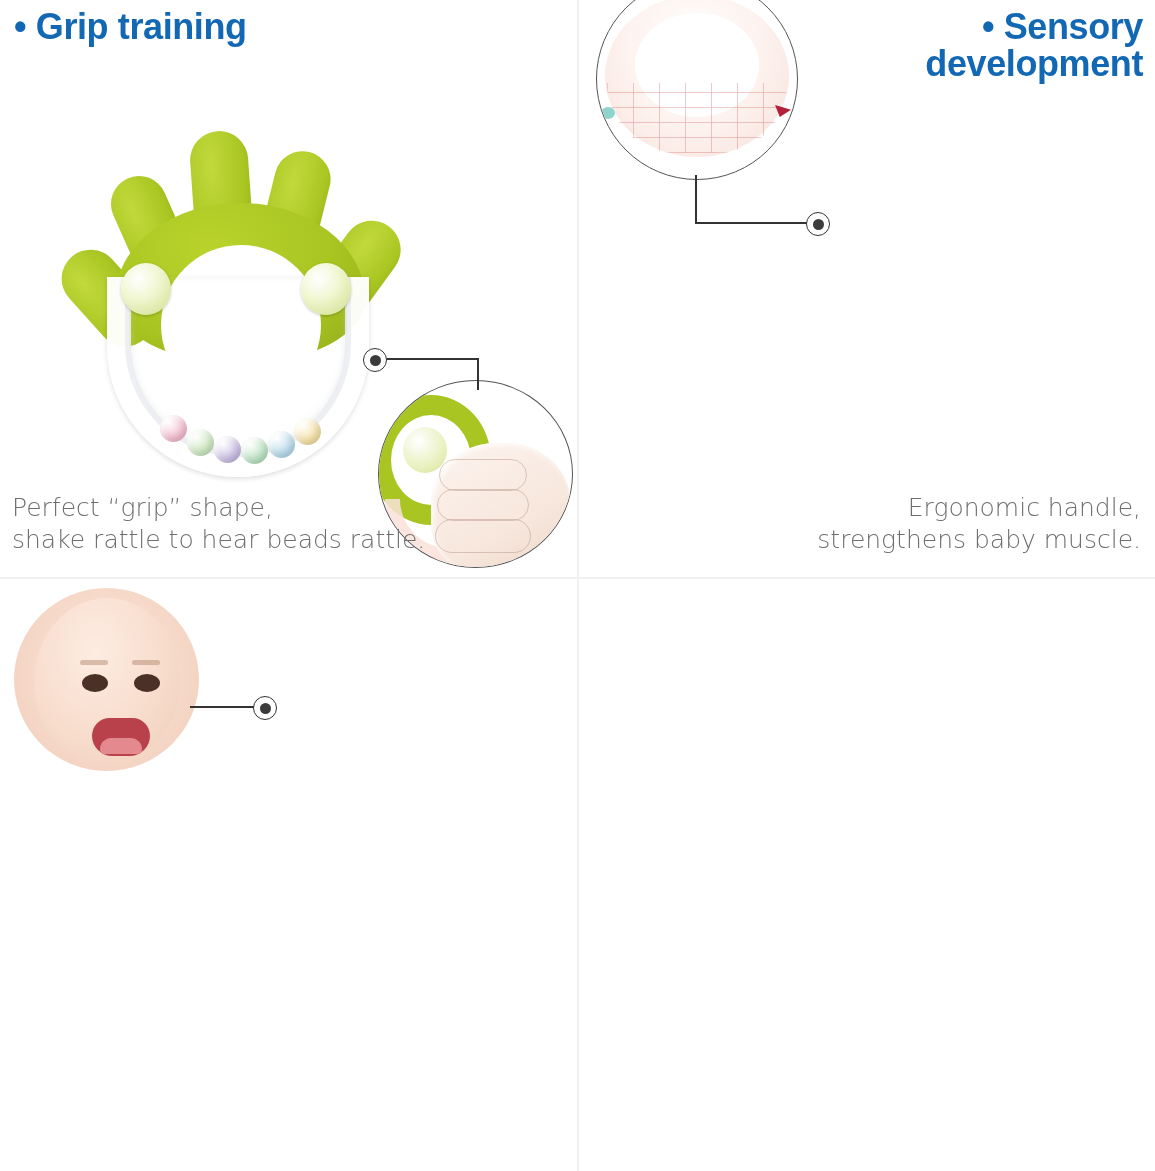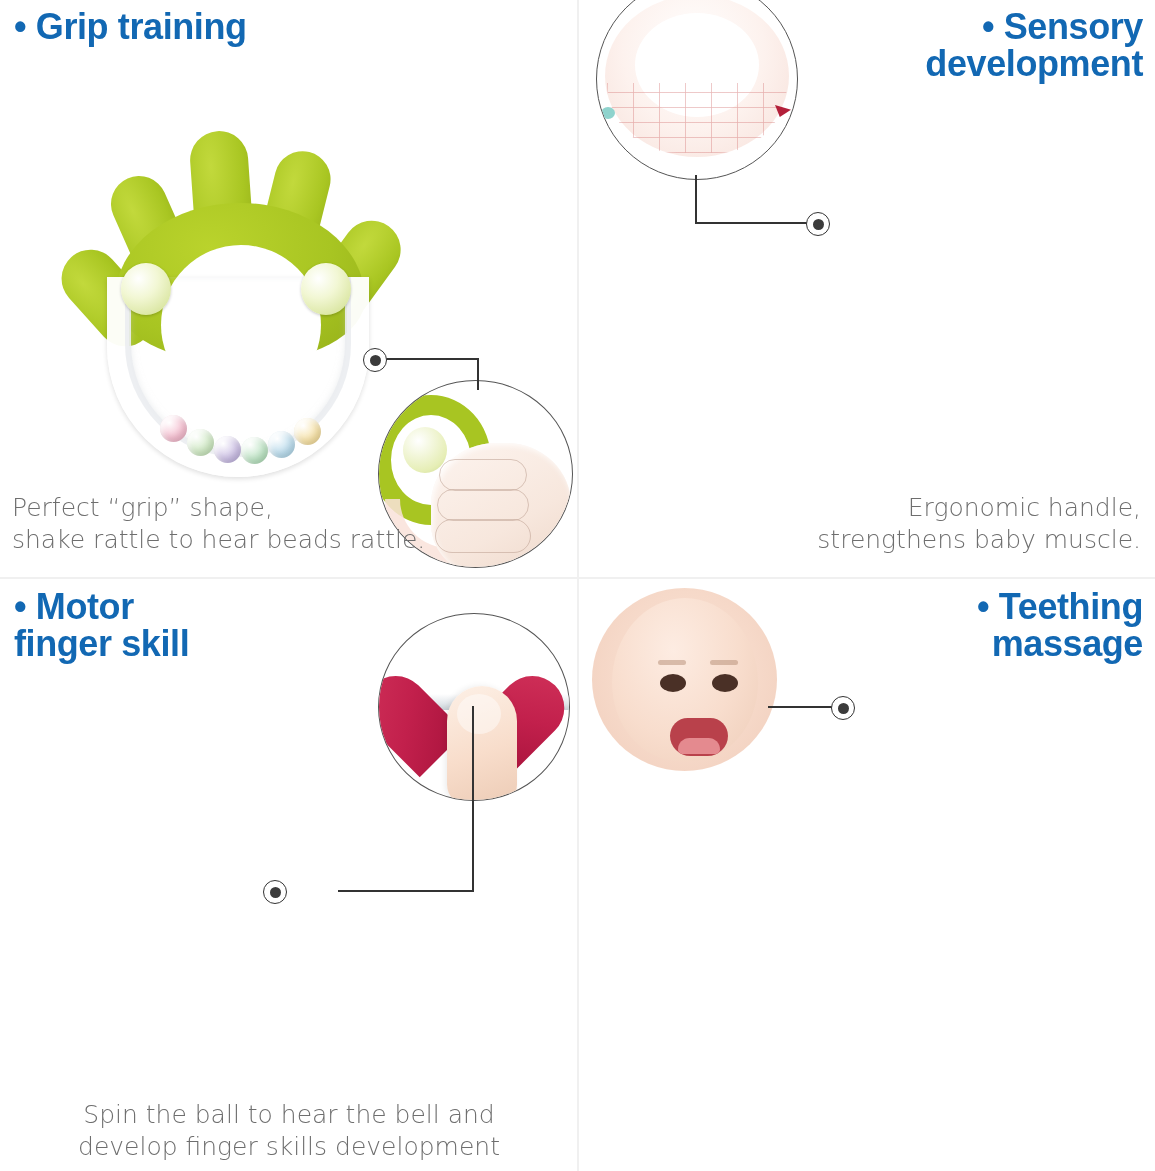--- a/index.html
+++ b/index.html
@@ -200,48 +200,23 @@
       <div style="position:absolute;right:6px;top:126px;width:16px;height:12px;background:#b3203a;clip-path:polygon(0 0,100% 40%,30% 100%);"></div>
     </div>
     <div class="leader" style="left:117px;top:175px;width:1.6px;height:48px;"></div>
     <div class="leader" style="left:117px;top:222px;width:113px;height:1.6px;"></div>
     <div class="callout-dot" style="left:228px;top:212px;"></div>
 
     <div class="caption c2">Ergonomic handle,
 strengthens baby muscle.</div>
   </div>
 
+
   <div class="cell">
 
-    <div class="heading h3">• Motor
-   finger skill</div>
-
-    <div class="callout-circle" style="left:378px;top:35px;width:190px;height:186px;">
-      <div style="position:absolute;left:-14px;top:80px;width:220px;height:16px;background:linear-gradient(180deg,#fff,#e2e7eb 60%,#c7ced4);border-radius:8px;"></div>
-      <div style="position:absolute;left:22px;top:20px;width:124px;height:120px;">
-        <div style="position:absolute;left:62px;top:0;width:64px;height:98px;border-radius:34px 34px 0 0;background:linear-gradient(145deg,#d03159,#c2204c 50%,#a8133c);transform-origin:0 100%;transform:rotate(45deg);"></div>
-        <div style="position:absolute;left:0;top:0;width:64px;height:98px;border-radius:34px 34px 0 0;background:linear-gradient(145deg,#d03159,#c2204c 50%,#a8133c);transform-origin:100% 100%;transform:rotate(-45deg);"></div>
-      </div>
-      <div style="position:absolute;left:68px;top:72px;width:70px;height:120px;border-radius:36px 36px 22px 22px;
-                  background:linear-gradient(160deg,#fdf0e6 0%,#f8ddcb 55%,#eccbb5 100%);
-                  box-shadow:-2px 0 6px rgba(0,0,0,.08);"></div>
-      <div style="position:absolute;left:78px;top:80px;width:44px;height:40px;border-radius:50%;background:rgba(255,255,255,.45);"></div>
-    </div>
-    <div class="leader" style="left:472px;top:128px;width:1.6px;height:186px;"></div>
-    <div class="leader" style="left:338px;top:312px;width:136px;height:1.6px;"></div>
-    <div class="callout-dot" style="left:263px;top:302px;"></div>
-
-    <div class="caption c3">Spin the ball to hear the bell and
-develop finger skills development</div>
-  </div>
-
-  <div class="cell">
-
-    <div class="heading h4">• Teething
-massage</div>
 
     <div class="baby-photo" style="left:14px;top:10px;">
       <div class="baby-head">
         <div class="b-brow b-brow-l"></div>
         <div class="b-brow b-brow-r"></div>
         <div class="b-eye b-eye-l"></div>
         <div class="b-eye b-eye-r"></div>
         <div class="b-mouth"></div>
       </div>
     </div>

